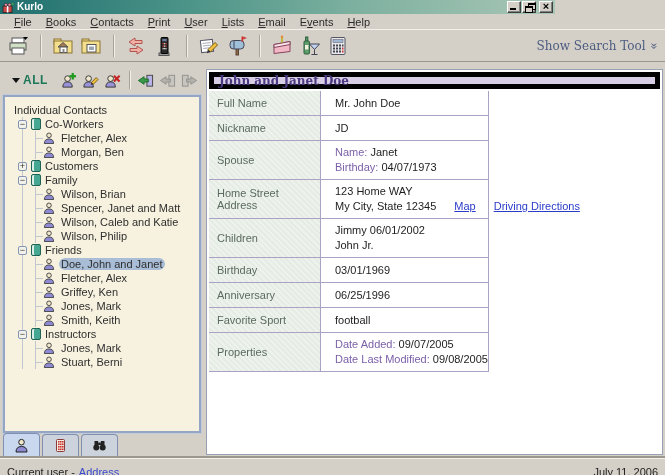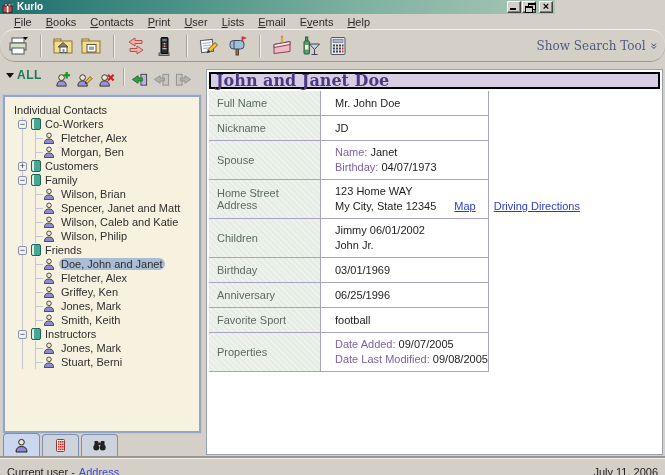--- a/index.html
+++ b/index.html
@@ -25,35 +25,35 @@
 
   
   .menubar { position:absolute; left:0; top:14px; width:665px; height:15px;
     background:#D4D0C8; display:flex; align-items:center; padding-left:7px; gap:0; }
   .menu-item { padding:0 7px; color:#2b2b2b; cursor:default; white-space:nowrap; }
   .menu-item .u { text-decoration:underline; }
 
   
   .toolbar { position:absolute; left:0; top:29px; width:665px; height:33px;
     background:#D4D0C8; border-top:1px solid #F2F1EC; border-bottom:1px solid #9B978E;
-    display:flex; align-items:center; padding:0 8px 0 4px;border-radius:15px; }
+    display:flex; align-items:center; padding:0 8px 0 4px; }
   .tb-group { display:flex; align-items:center; }
   .tb-sep { width:1px; height:22px; background:#A8A49A; box-shadow:1px 0 0 #F0EFEA; margin:0 8px; }
   .tb-btn { width:28px; height:26px; background:transparent; border:none; display:flex;
     align-items:center; justify-content:center; cursor:pointer; }
   .tb-btn svg { width:22px; height:22px; }
   .show-search { margin-left:auto; font-family:"DejaVu Serif", serif; font-size:12px;
     color:#4C5C80; cursor:pointer; display:flex; align-items:center; gap:4px; white-space:nowrap; }
   .chev-dbl { display:inline-block; transform:rotate(90deg); font-size:12px; line-height:10px; }
 
   
   .main { position:absolute; left:0; top:62px; width:665px; height:396px; background:#D4D0C8; }
 
   
-  .tree-toolbar { position:absolute; left:6px; top:6px; height:24px; display:flex; align-items:flex-start; }
+  .tree-toolbar { position:absolute; left:12px; top:6px; height:24px; display:flex; align-items:center; }
   .filter-dd { display:flex; align-items:center; gap:3px; margin-right:10px; cursor:pointer; }
   .dd-arrow { width:0; height:0; border-left:4px solid transparent; border-right:4px solid transparent; border-top:5px solid #111; }
   .filter-label { color:#1E7858; font-weight:bold; font-size:12px; letter-spacing:.5px; }
   .mini-btn { width:22px; height:22px; border:none; background:transparent; display:flex;
     align-items:center; justify-content:center; cursor:pointer; padding:0; }
   .mini-btn svg { width:17px; height:17px; }
   .mini-btn.disabled svg { filter:grayscale(1) opacity(.45); }
   .mini-sep { width:1px; height:18px; background:#A8A49A; box-shadow:1px 0 0 #F0EFEA; margin:0 5px; }
 
   
@@ -78,23 +78,23 @@
   .tabs { position:absolute; left:3px; top:371px; height:23px; display:flex; align-items:flex-end; gap:0; }
   .tab { width:37px; height:22px; border:1px solid #7E8FB2; border-bottom:none;
     border-radius:4px 4px 0 0; background:#CDD3DC; display:flex; align-items:center;
     justify-content:center; margin-right:2px; cursor:pointer; }
   .tab.selected { background:#C9D8EE; height:23px; }
   .tab svg { width:15px; height:15px; }
 
   
   .detail-panel { position:absolute; left:206px; top:7px; width:457px; height:386px;
     background:#fff; border:1px solid #98A0B4; }
-  .detail-header { margin:2px; height:17px; background:#D7CEE6; border:2px solid #000000;
+  .detail-header { margin:2px; height:17px; background:#D7CEE6; border:5px solid #000000;
     display:flex; align-items:center; padding-left:5px;
-    font-family:"DejaVu Serif", serif; font-weight:bold; font-size:16px; color:#4A3880; }
+    font-family:"DejaVu Serif", serif; font-weight:bold; font-size:12px; color:#4A3880; }
   .detail-table { margin-left:2px; width:280px; border-right:1px solid #A9A2C4; }
   .t-row { display:flex; border-bottom:1px solid #A9A2C4; }
   .t-label { width:112px; flex:none; border-right:1px solid #A9A2C4; color:#5C6B5E;
     display:flex; align-items:center; padding-left:8px;
     background:repeating-linear-gradient(45deg,#EDF2EC 0 2px,#E5ECE4 2px 4px); }
   .t-value { flex:1; padding:4px 4px 4px 14px; display:flex; flex-direction:column; justify-content:center; }
   .t-row.h1 { min-height:25px; } .t-row.h2 { min-height:37px; }
   .v-line { line-height:15px; white-space:nowrap; color:#1d1d1d; }
   .v-line .purple { color:#7B5FA8; }
   .v-line .link { color:#2B3CC8; text-decoration:underline; margin-left:18px; cursor:pointer; }

